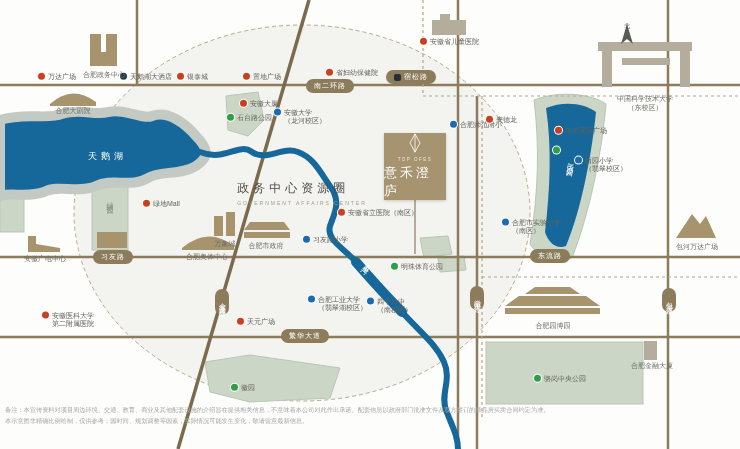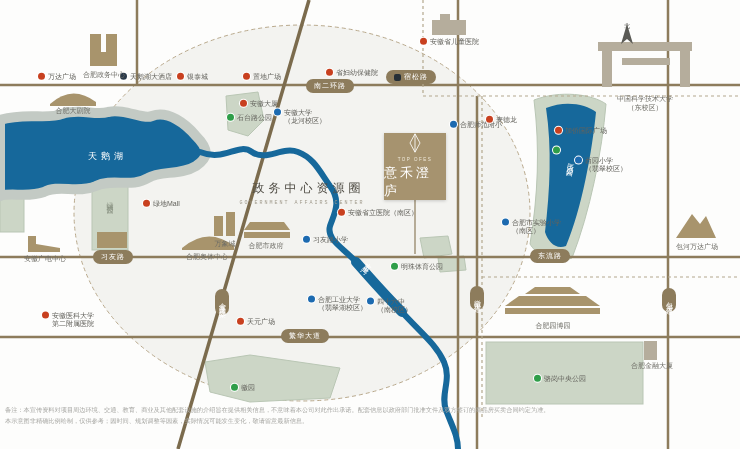--- a/index.html
+++ b/index.html
@@ -12,21 +12,21 @@
   .dot.school{background:#1c6ab0;}
   .dot.park{background:#2f9e49;}
   .dot.hotel{background:#2b3a4a;}
   .plabel{position:absolute;font-size:7px;color:#6e6d66;transform:translate(-50%,0);text-align:center;white-space:pre-line;line-height:1.25;}
   .pill{position:absolute;background:#8d7c5c;color:#fff;font-size:7px;padding:2px 8px;border-radius:8px;transform:translate(-50%,-50%);letter-spacing:1px;white-space:nowrap;display:flex;align-items:center;gap:3px;}
   .pill.v{writing-mode:vertical-rl;padding:8px 2px;letter-spacing:2px;}
   .pill .sq{width:7px;height:7px;background:#242e36;border-radius:2px;display:inline-block;}
   .wlabel{position:absolute;color:#ffffff;white-space:nowrap;}
   .wl-lake{font-size:9px;letter-spacing:4px;}
   .wl-vert{writing-mode:vertical-rl;font-size:7px;letter-spacing:2px;}
-  #ring-title{position:absolute;left:302px;top:180px;transform:translate(-50%,0);text-align:right;font-family:Liberation Mono, monospace;}
+  #ring-title{position:absolute;left:302px;top:180px;transform:translate(-50%,0);text-align:left;}
   #ring-title .zh{font-size:12px;letter-spacing:4px;color:#4f4c44;}
   #ring-title .en{font-size:5px;letter-spacing:2px;color:#a29c8e;margin-top:3px;}
   #logo{position:absolute;left:384px;top:133px;width:62px;height:67px;background:#a6936f;display:flex;flex-direction:column;align-items:center;justify-content:center;gap:2px;box-shadow:0 1px 3px rgba(0,0,0,.18);}
   #logo .en{font-size:4.5px;letter-spacing:1.5px;color:#efe9da;margin-top:2px;}
   #logo .zh{font-size:13px;letter-spacing:3px;color:#ffffff;}
   #disclaimer{position:absolute;left:5px;top:404px;font-size:6.2px;color:#a7a7a3;line-height:1.8;white-space:pre-line;}
   #compass{position:absolute;left:616px;top:22px;width:22px;text-align:center;color:#5a5a55;font-size:6px;}
 </style>
 </head>
 <body>

